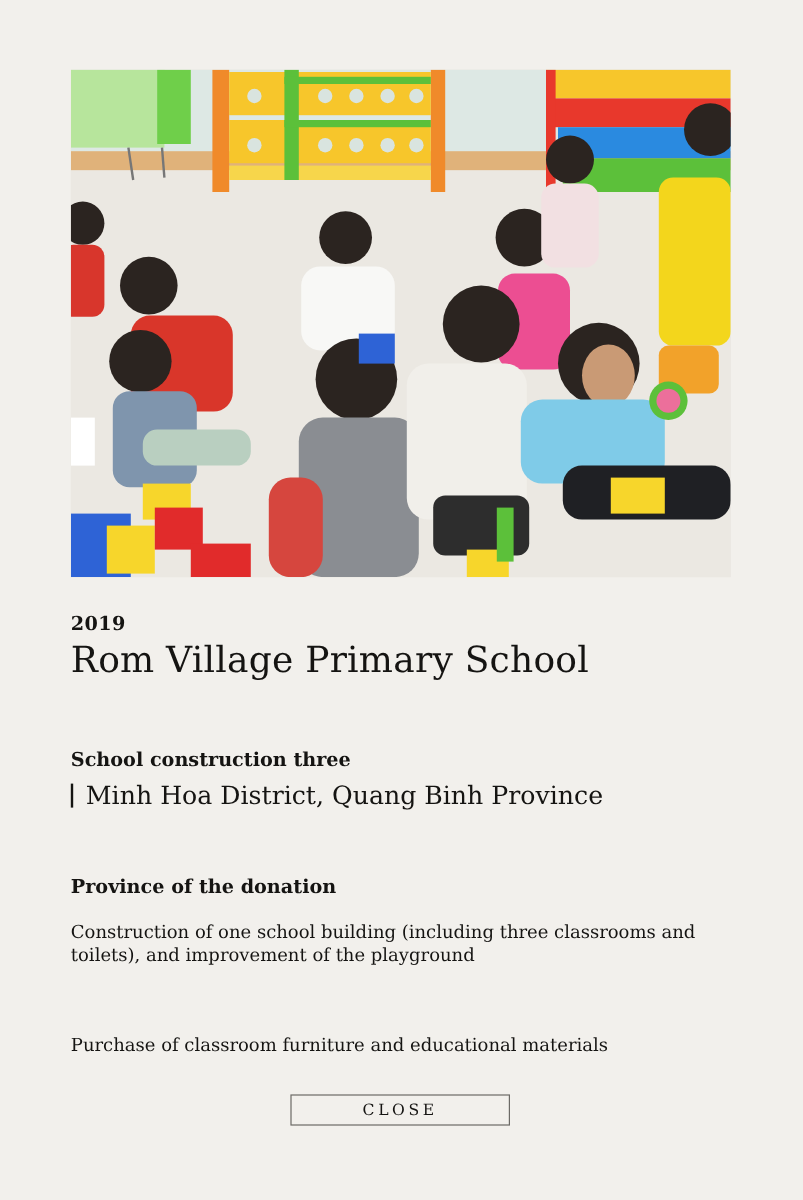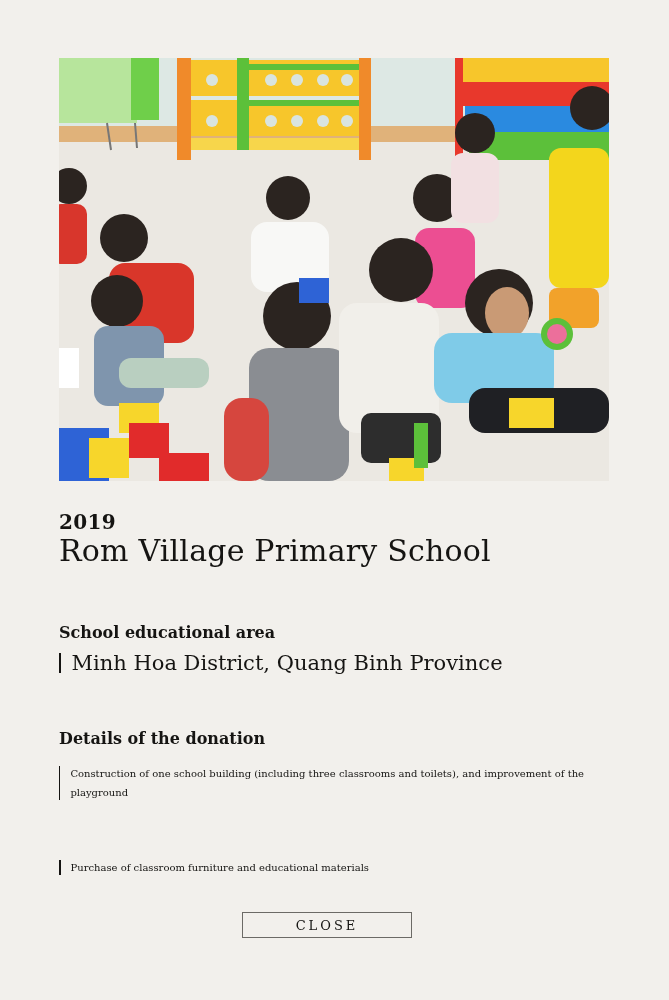--- a/index.html
+++ b/index.html
@@ -11,47 +11,47 @@
       position: relative;
       overflow: hidden;
     }
     .photo {
       position: absolute; left: 59px; top: 58px; width: 550px; height: 423px;
       overflow: hidden; background: #e9e7e2;
     }
     .photo svg { display: block; width: 550px; height: 423px; }
     .year {
       position: absolute; left: 59px; top: 510px;
-      font-size: 20px; font-weight: bold; letter-spacing: 0.3px;
+      font-size: 16px; font-weight: bold; letter-spacing: 0.3px;
     }
     .title {
       position: absolute; left: 59px; top: 533px;
       font-size: 30px; font-weight: normal; letter-spacing: 0.2px; white-space: nowrap;
     }
     .label {
       position: absolute; left: 59px;
       font-size: 16px; font-weight: bold; white-space: nowrap;
     }
     .area-label { top: 623px; }
     .area-value {
       position: absolute; left: 59px; top: 651px;
       font-size: 21px; white-space: nowrap; display: flex; align-items: flex-end;
     }
     .bar { display: inline-block; width: 1.5px; background: #151412; margin-right: 11px; align-self: stretch; }
     .area-value .bar { height: 20px; align-self: center; }
     .donation-label { top: 729px; }
     .detail {
       position: absolute; left: 59px;
-      font-size: 10px; line-height: 19px; display: flex;
+      font-size: 15px; line-height: 19px; display: flex; flex-direction: column;
     }
     .detail .bar { margin-right: 10px; margin-top: 2px; margin-bottom: 2px; }
     .detail-1 { top: 764px; width: 540px; }
     .detail-2 { top: 858px; white-space: nowrap; }
     .close-btn {
-      position: absolute; left: 242px; top: 912px; width: 170px; height: 26px;
+      position: absolute; left: 242px; top: 912px; width: 183px; height: 26px;
       border: 1.5px solid #6c6a66; background: transparent;
       font-family: "DejaVu Serif", "Liberation Serif", serif;
       font-size: 13px; letter-spacing: 3px; color: #151412;
       display: flex; align-items: center; justify-content: center; cursor: pointer;
       padding: 0;
     }
   </style>
 </head>
 <body>
 
@@ -146,27 +146,27 @@
       <rect x="450" y="340" width="45" height="30" fill="#f7d62b"></rect>
       <circle cx="498" cy="276" r="16" fill="#5cc03a"></circle>
       <circle cx="498" cy="276" r="10" fill="#ec6f9b"></circle>
     </g>
   </svg>
 </div>
 
 <div class="year">2019</div>
 <div class="title">Rom Village Primary School</div>
 
-<div class="label area-label">School educational area</div>
+<div class="label area-label">School construction three</div>
 <div class="area-value">
   <span class="bar"></span>
   <span>Minh Hoa District, Quang Binh Province</span>
 </div>
 
-<div class="label donation-label">Details of the donation</div>
+<div class="label donation-label">Province of the donation</div>
 <div class="detail detail-1">
   <span class="bar"></span>
   <span>Construction of one school building (including three classrooms and toilets), and improvement of the playground</span>
 </div>
 <div class="detail detail-2">
   <span class="bar"></span>
   <span>Purchase of classroom furniture and educational materials</span>
 </div>
 
 <button class="close-btn">CLOSE</button>

